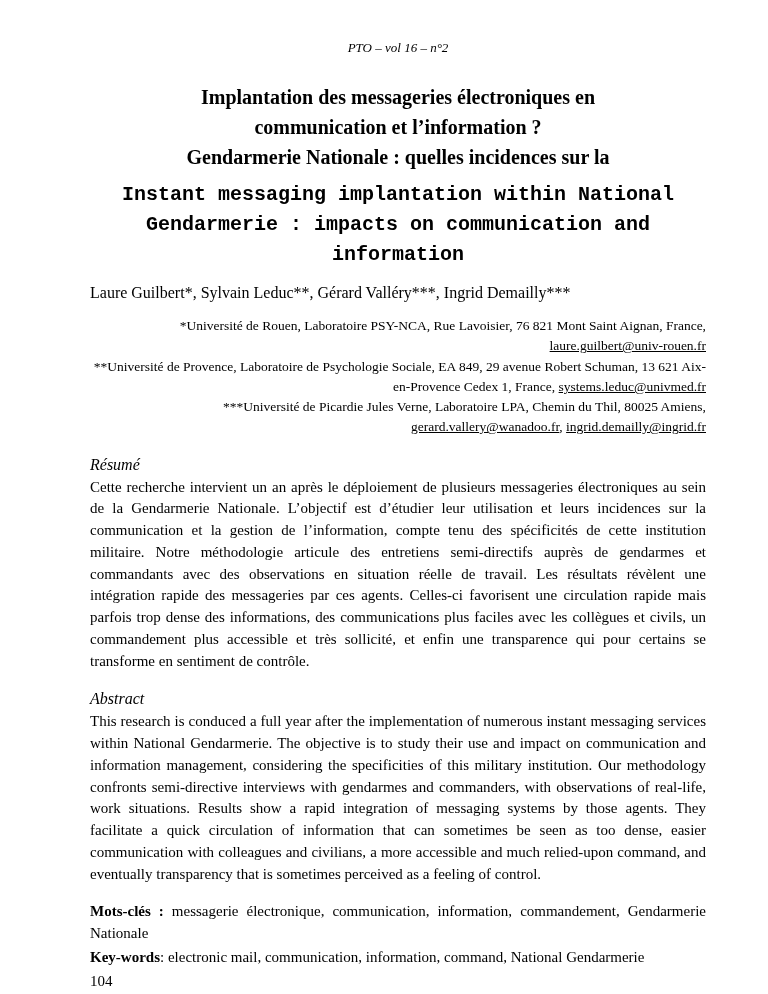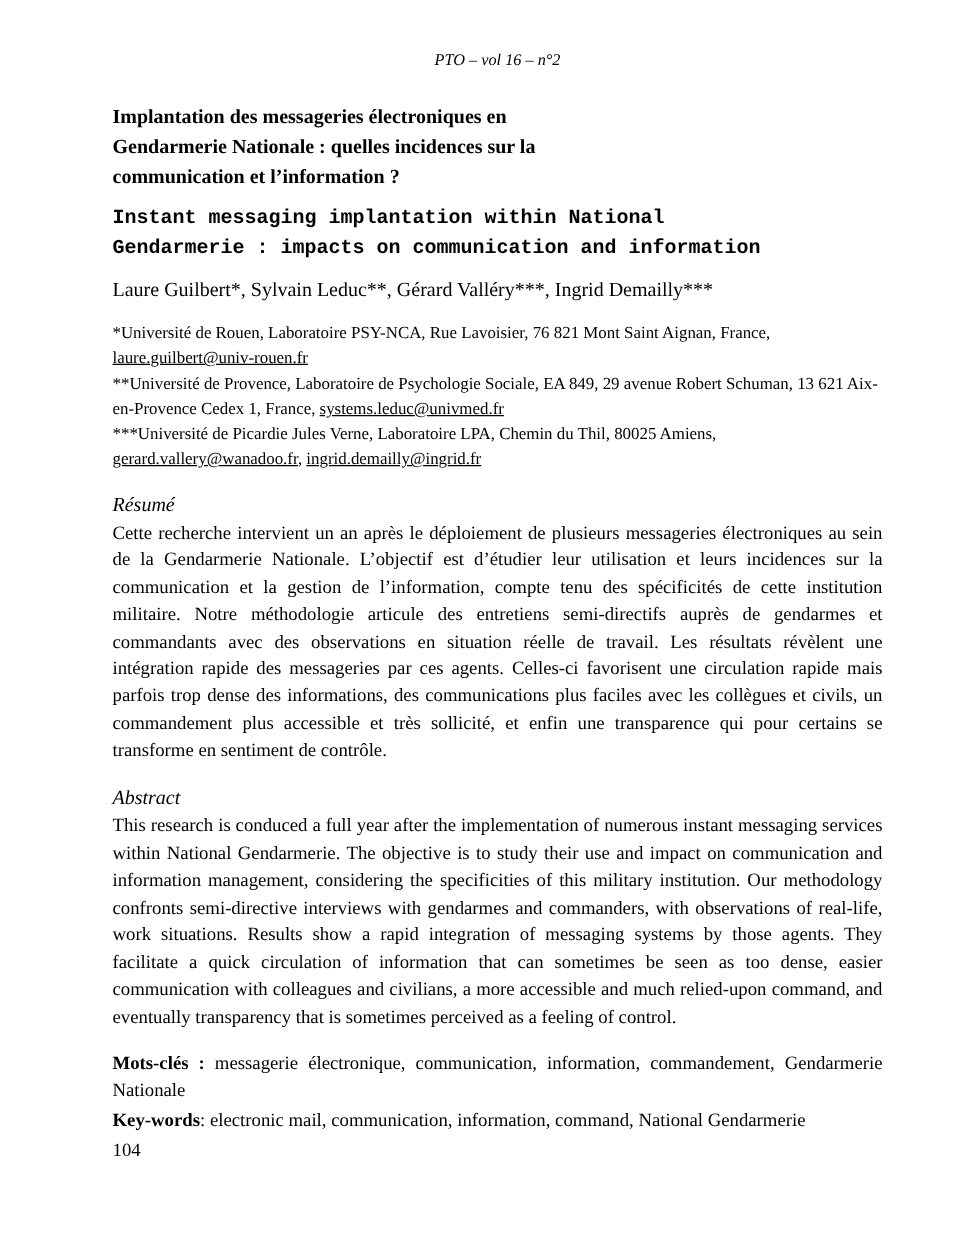--- a/index.html
+++ b/index.html
@@ -21,34 +21,34 @@
     overflow: hidden;
     border-radius: 14px;
   }
   .running-head {
     text-align: center;
     font-style: italic;
     font-size: 13px;
     margin-bottom: 26px;
   }
   .title-block {
-    text-align: left;
+    text-align: center;
     font-weight: bold;
-    font-size: 16px;
+    font-size: 20px;
     line-height: 1.5;
   }
   .title-fr { margin-bottom: 8px; }
   .title-en { margin-bottom: 14px; font-family: Liberation Mono, monospace; }
   .authors {
     text-align: left;
     font-size: 16px;
     margin-bottom: 14px;
   }
   .affiliations {
-    text-align: left;
+    text-align: right;
     font-size: 13.5px;
     line-height: 1.5;
     margin-bottom: 13px;
   }
   .affiliation { margin: 0; }
   .email {
     text-decoration: underline;
     color: #000000;
     cursor: pointer;
   }
@@ -77,22 +77,22 @@
 </style>
 </head>
 <body>
 
 <div class="page">
 
   <div class="running-head">PTO – vol 16 – n°2</div>
 
   <div class="title-block title-fr">
     <div class="title-line">Implantation des messageries électroniques en</div>
+    <div class="title-line">communication et l’information ?</div>
     <div class="title-line">Gendarmerie Nationale : quelles incidences sur la</div>
-    <div class="title-line">communication et l’information ?</div>
   </div>
 
   <div class="title-block title-en">
     <div class="title-line">Instant messaging implantation within National</div>
     <div class="title-line">Gendarmerie : impacts on communication and information</div>
   </div>
 
   <div class="authors">Laure Guilbert*, Sylvain Leduc**, Gérard Valléry***, Ingrid Demailly***</div>
 
   <div class="affiliations">

